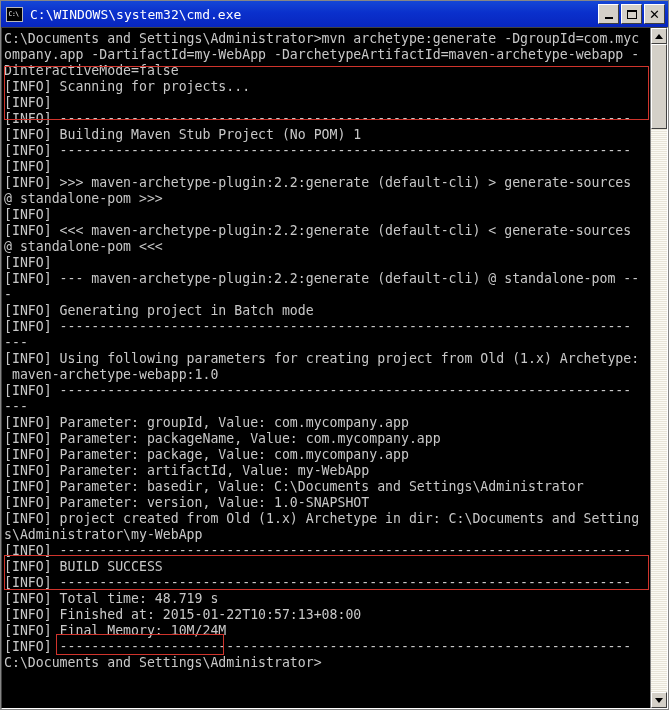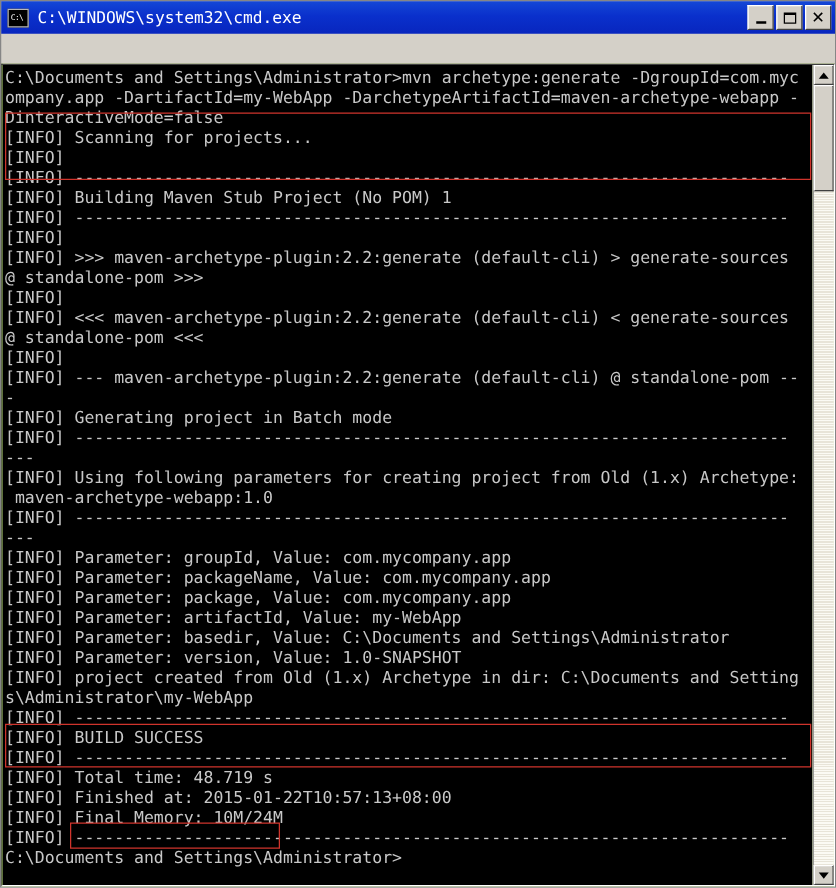--- a/index.html
+++ b/index.html
@@ -18,21 +18,20 @@
   .window {
     position: absolute;
     left: 0; top: 0;
     width: 669px;
     height: 710px;
     background: #d4d0c8;
     border: 1px solid #868686;
     box-sizing: border-box;
     display: flex;
     flex-direction: column;
-    gap: 24px;
   }
 
   
   .titlebar {
     height: 26px;
     background: #0a26c8;
     background: linear-gradient(to bottom, #1447d6 0%, #0a30cc 45%, #0826be 100%);
     display: flex;
     align-items: center;
     padding: 0 3px 0 5px;
@@ -114,21 +113,21 @@
     line-height: 13px;
     font-weight: bold;
     font-family: "DejaVu Sans", sans-serif;
   }
 
   
   .client {
     flex: 1 1 auto;
     display: flex;
     flex-direction: row;
-    background: #bef264;
+    background: #f97316;
     border-top: 1px solid #404040;
     border-left: 1px solid #404040;
     border-right: 1px solid #ffffff;
     border-bottom: 1px solid #ffffff;
     box-sizing: border-box;
     position: relative;
     overflow: hidden;
   }
 
   

